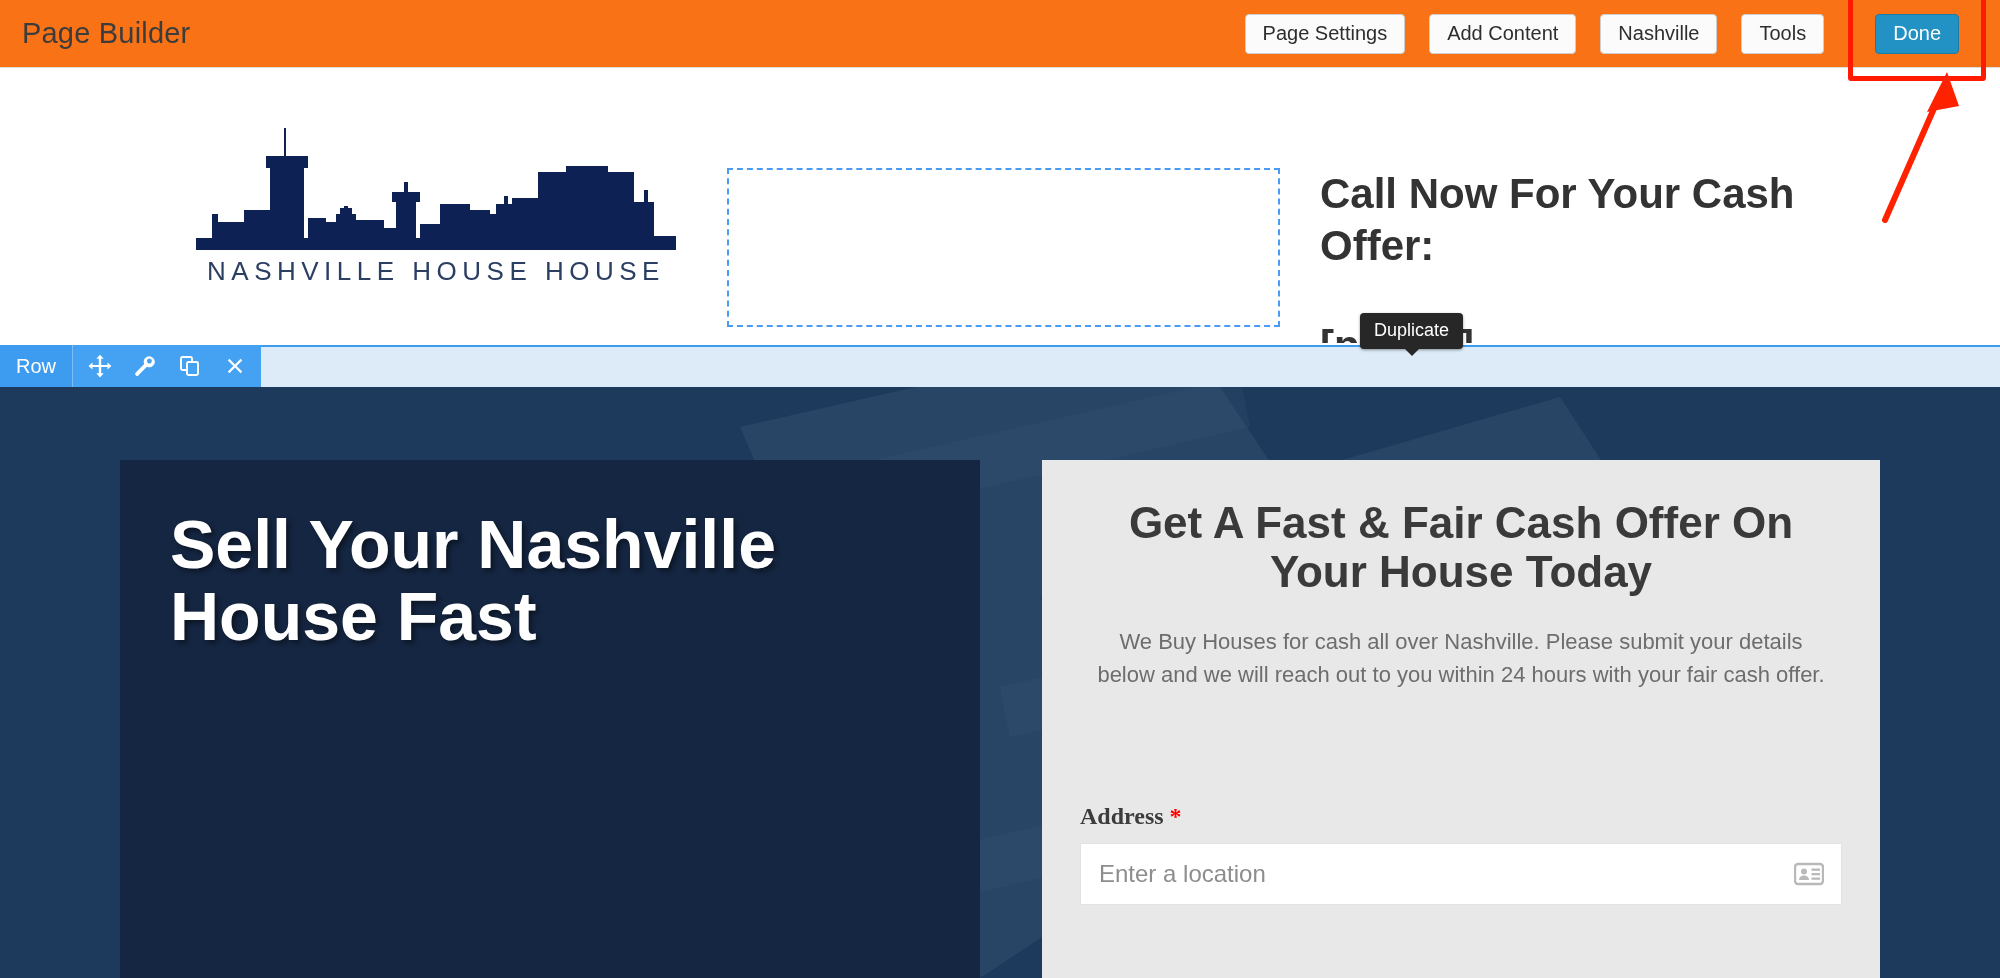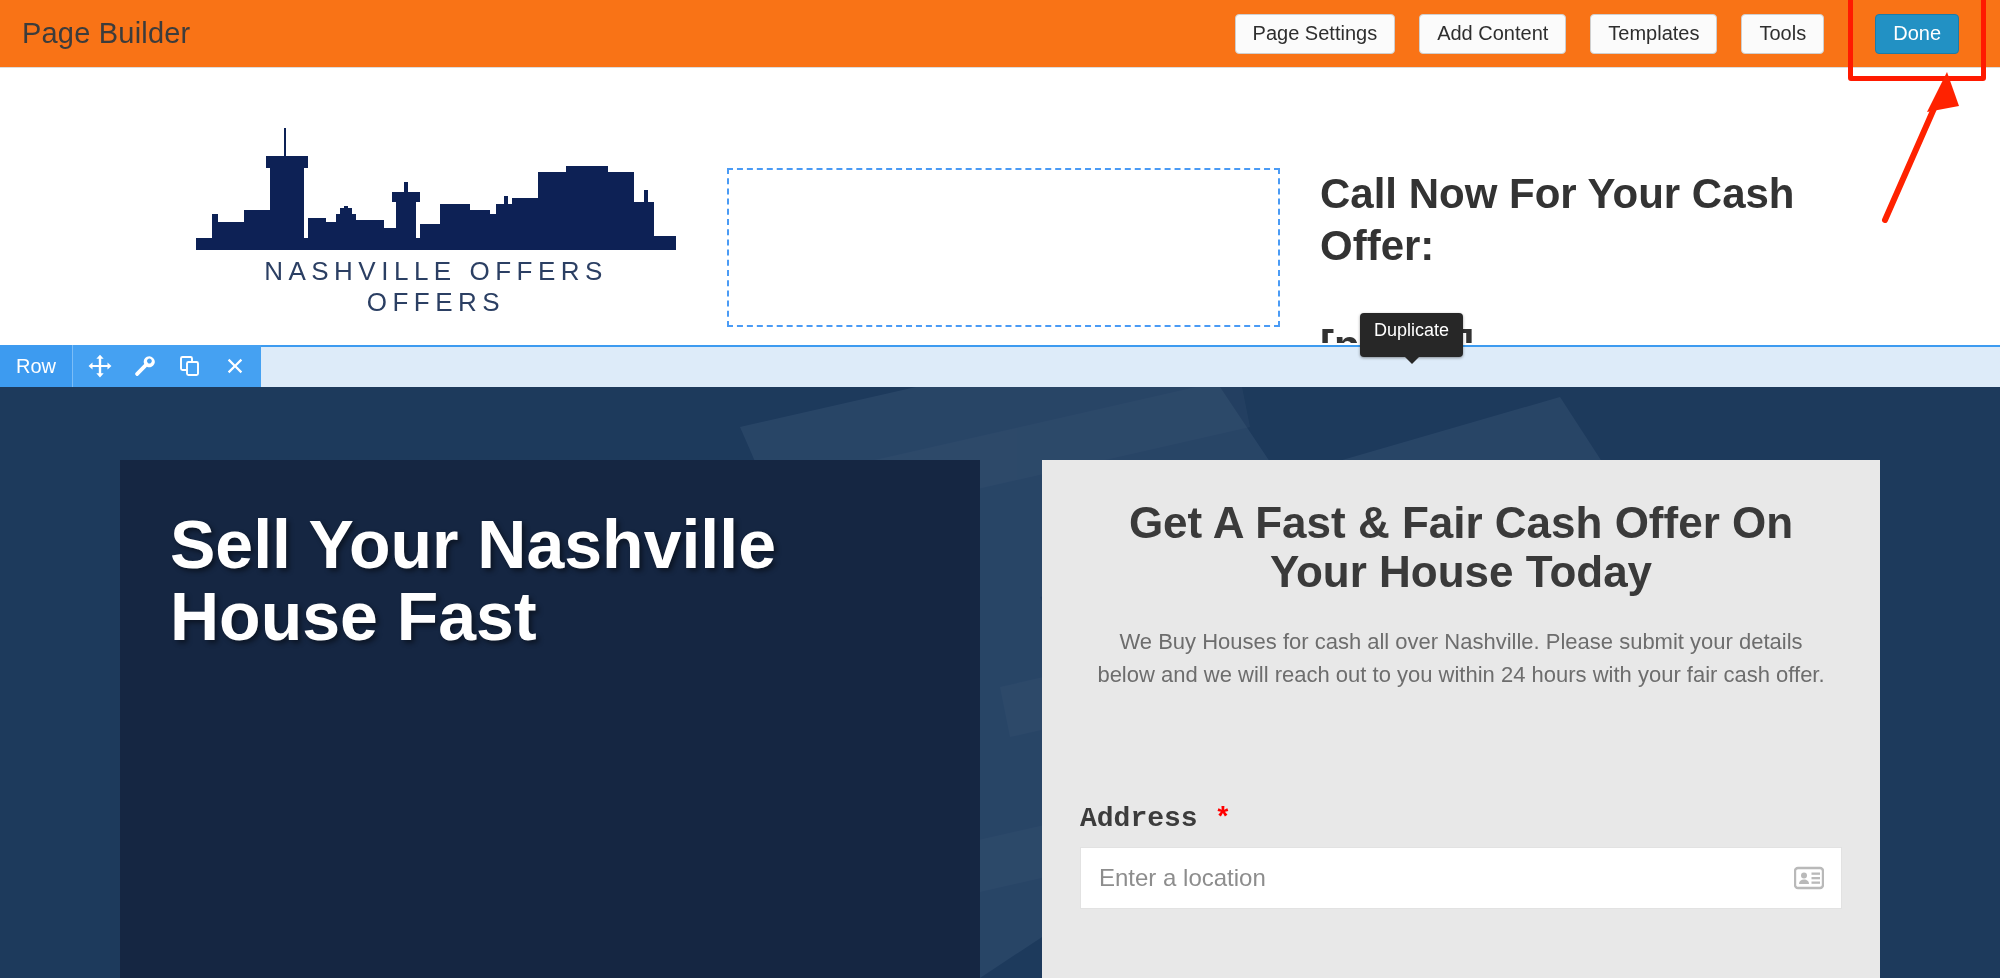--- a/index.html
+++ b/index.html
@@ -112,21 +112,21 @@
     font-family: "Liberation Sans", sans-serif;
   }
 
   
   .tooltip {
     position: absolute;
     left: 1360px; top: 313px;
     background: #272727;
     color: #ffffff;
     font-size: 18px;
-    padding: 7px 14px 16px 14px;
+    padding: 7px 14px 8px 14px;
     border-radius: 4px;
     z-index: 55;
     box-shadow: 0 1px 3px rgba(0,0,0,.4);
   }
   .tooltip::after {
     content: "";
     position: absolute;
     left: 50%; bottom: -7px;
     margin-left: -7px;
     border-left: 7px solid transparent;
@@ -232,25 +232,25 @@
   .form-sub {
     text-align: center;
     font-size: 22px;
     line-height: 1.5;
     color: #6d6d6d;
     margin: 0 14px;
     font-family: "Liberation Sans", sans-serif;
   }
   .field-group { margin-top: 112px; }
   .field-label {
-    font-size: 28px;
+    font-size: 24px;
     color: #3c3c3c;
     font-weight: 700;
     margin-bottom: 13px;
-    font-family: Liberation Mono, monospace;
+    font-family: Liberation Serif, serif;
   }
   .req-star { color: #ff0000; font-weight: 700; }
   .field-input {
     position: relative;
     height: 62px;
     background: #ffffff;
     border: 1px solid #e2e2e2;
     display: flex; align-items: center;
   }
   .field-input input {
@@ -300,21 +300,21 @@
         <rect x="300" y="94" width="40" height="36"></rect>
         <rect x="316" y="88" width="26" height="42"></rect>
         <rect x="342" y="62" width="96" height="68"></rect>
         <rect x="370" y="56" width="42" height="12"></rect>
         <rect x="438" y="92" width="20" height="38"></rect>
         <rect x="448" y="80" width="4" height="14"></rect>
         <rect x="440" y="126" width="40" height="4"></rect>
         <rect x="0" y="128" width="480" height="12"></rect>
       </g>
     </svg>
-    <div class="logo-text">NASHVILLE OFFERS OFFERS</div>
+    <div class="logo-text">NASHVILLE HOUSE HOUSE</div>
   </div>
 
   <div class="empty-module"></div>
 
   <div class="cta-col">
     <div class="cta-heading">Call Now For Your Cash Offer:</div>
     <div class="cta-phone">[phone]</div>
   </div>
 </div>
 
@@ -398,21 +398,21 @@
       </div>
     </div>
   </div>
 </div>
 
 <div class="admin-bar">
   <div class="admin-title">Page Builder</div>
   <div class="admin-actions">
     <button class="pb-btn">Page Settings</button>
     <button class="pb-btn">Add Content</button>
-    <button class="pb-btn">Templates</button>
+    <button class="pb-btn">Nashville</button>
     <button class="pb-btn">Tools</button>
     <span class="done-wrap">
       <button class="pb-btn primary">Done</button>
     </span>
   </div>
 </div>
 
 <svg class="annot-arrow" viewBox="0 0 140 170">
   <line x1="30" y1="160" x2="88" y2="28" stroke="#ff2200" stroke-width="6" stroke-linecap="round"></line>
   <polygon points="92,12 72,52 104,46" fill="#ff2200"></polygon>

